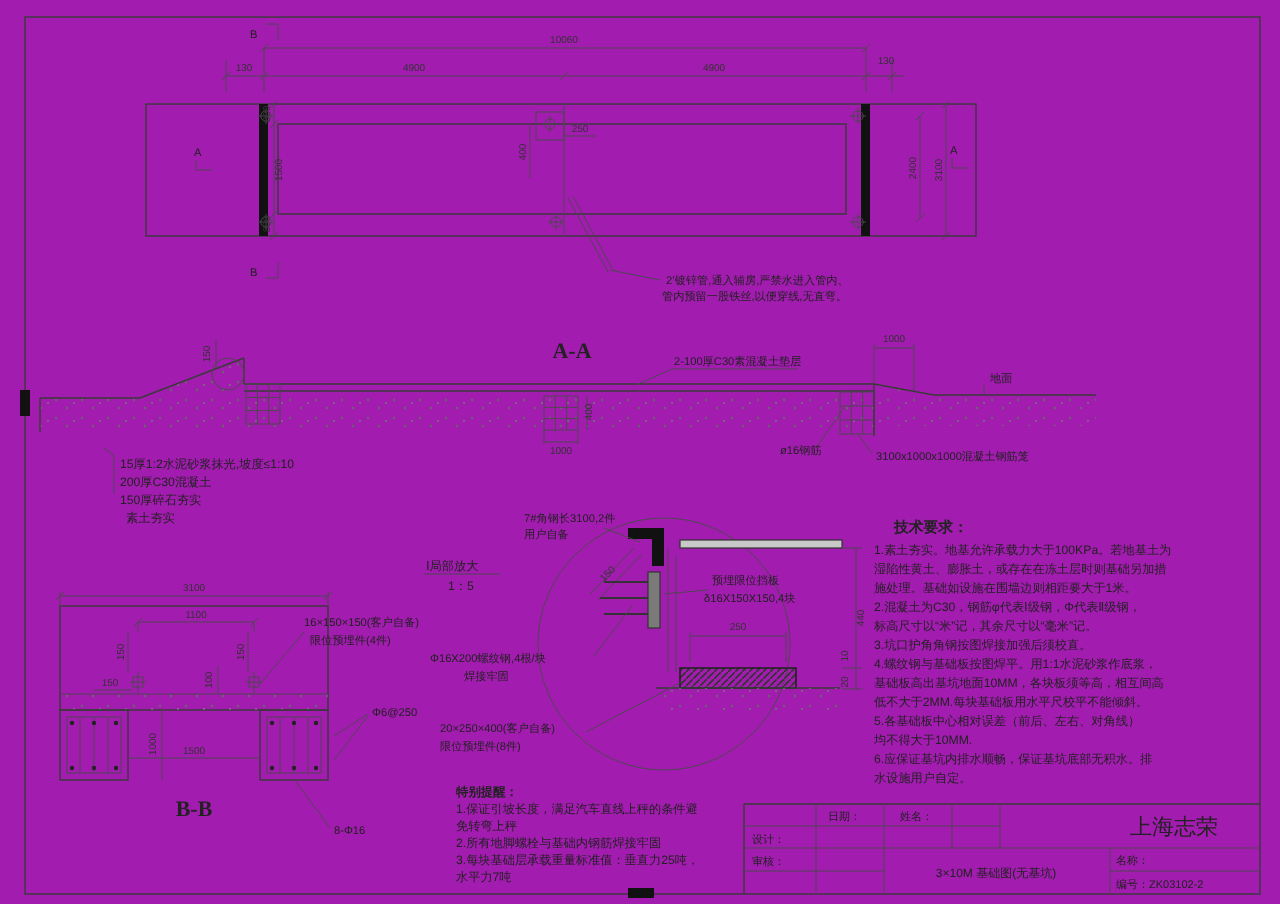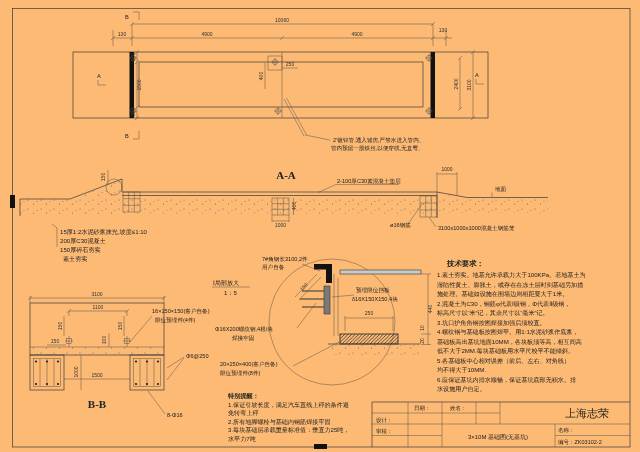--- a/index.html
+++ b/index.html
@@ -1,16 +1,16 @@
 <!DOCTYPE html>
 <html><head>
 <meta charset="utf-8">
 <style>
   html,body{margin:0;padding:0;background:#e8e8e8;}
-  .sheet{position:relative;width:640px;height:452px;background:#fdba74;overflow:hidden;
+  .sheet{position:relative;width:640px;height:452px;background:#a21caf;overflow:hidden;
          font-family:"Liberation Sans",sans-serif;}
   svg{position:absolute;left:0;top:0;}
   svg text{fill:#222;font-family:"Liberation Sans",sans-serif;}
   .ln{stroke:#3a3a3a;stroke-width:0.7;fill:none;}
   .ln-thin{stroke:#4a4a4a;stroke-width:0.45;fill:none;}
   .dimtxt{font-size:5px;fill:#333;}
   .smalltxt{font-size:5.6px;fill:#222;}
   .notetxt{font-size:6.1px;fill:#222;}
   .titletxt{font-size:11px;font-family:"Liberation Serif",serif;font-weight:bold;}
 </style>

